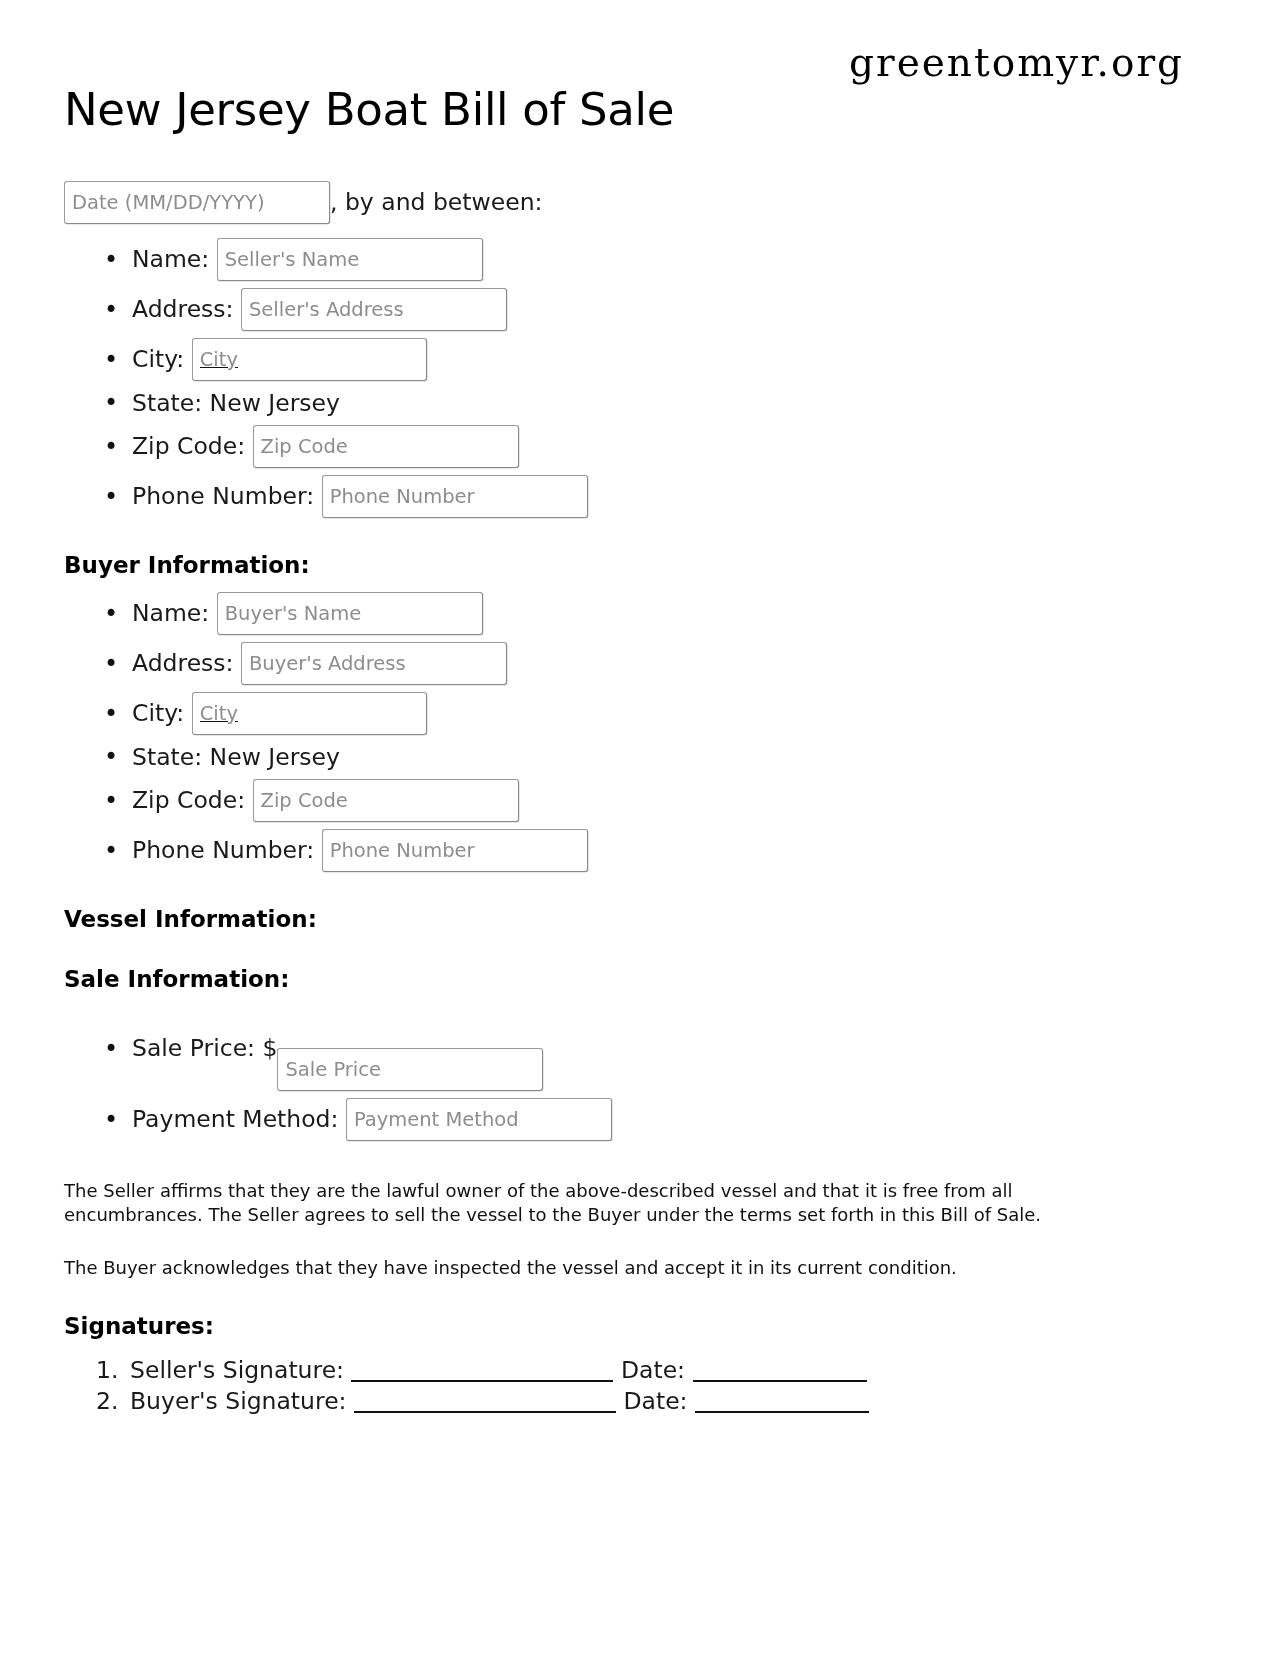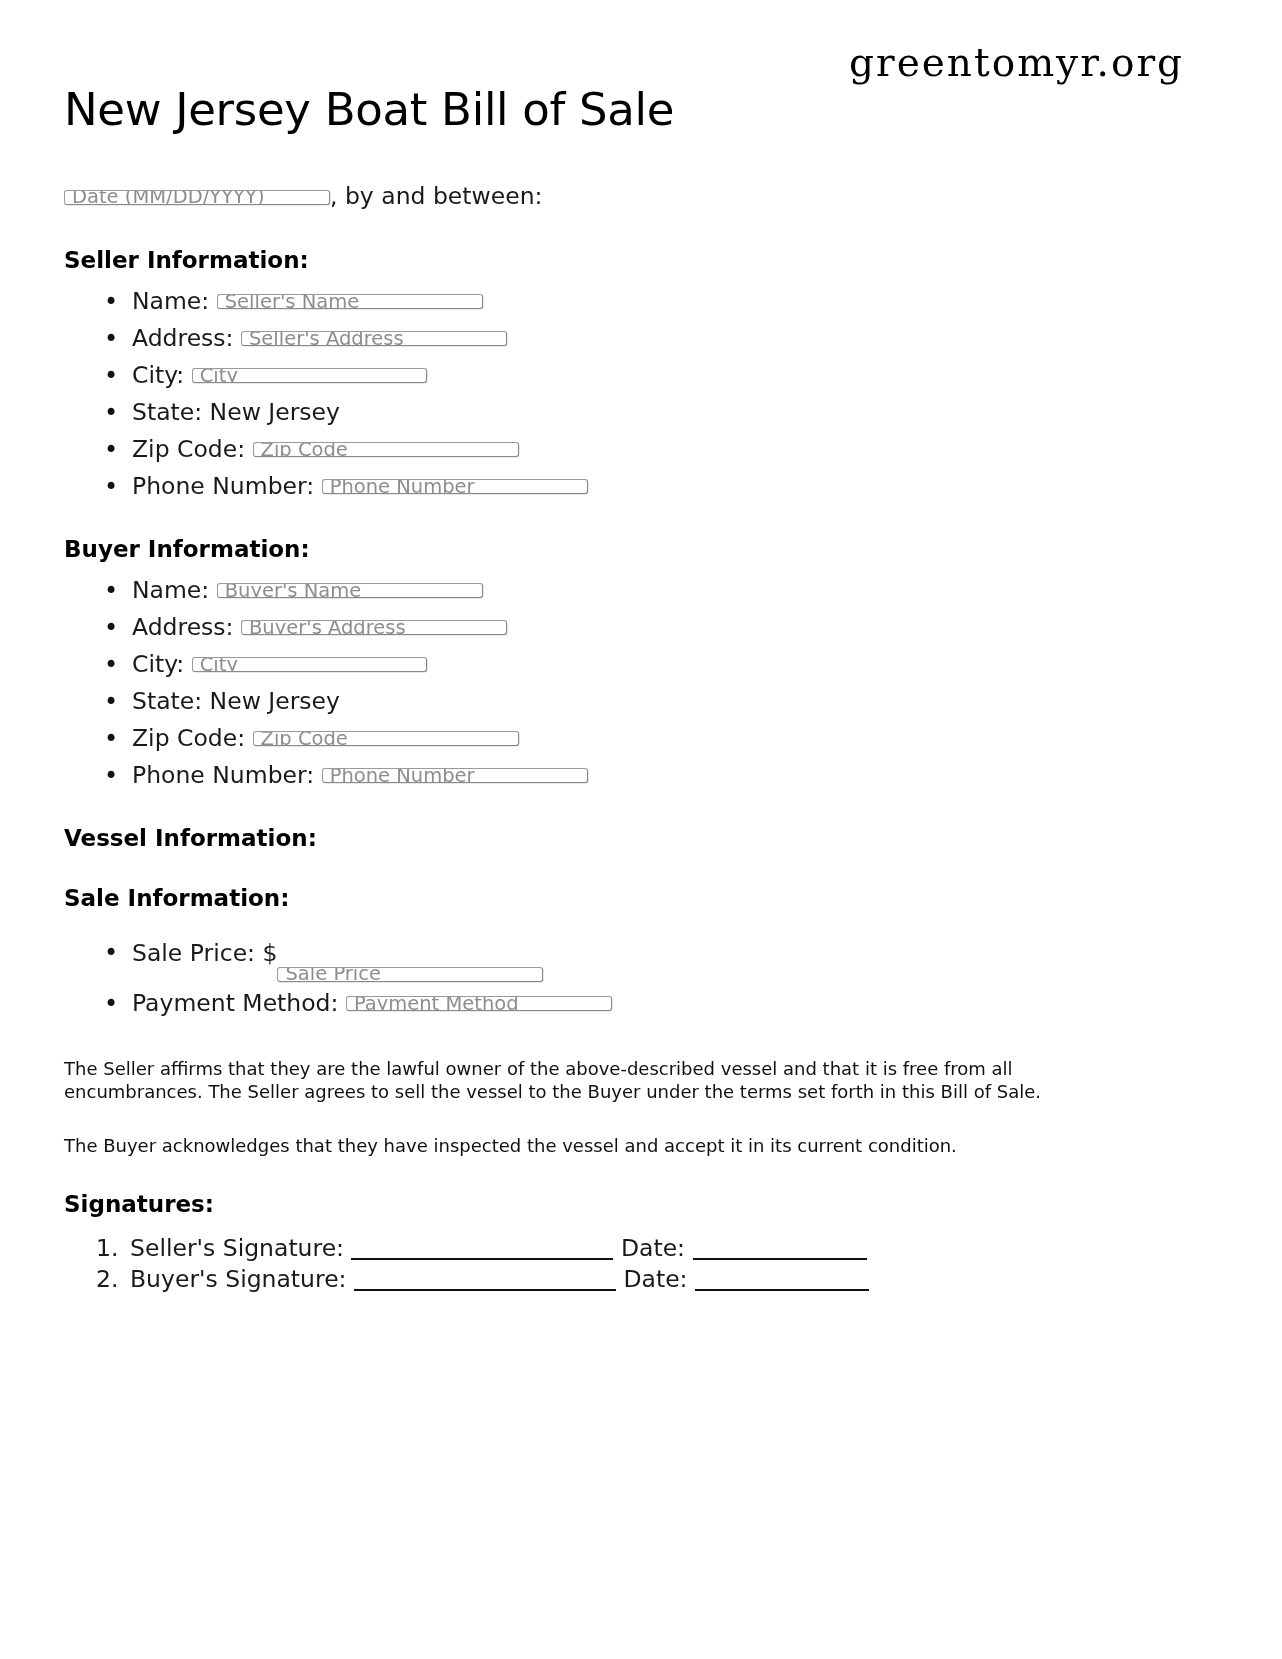--- a/index.html
+++ b/index.html
@@ -97,32 +97,32 @@
   .fld {
     font-family: "DejaVu Sans", sans-serif;
     font-size: 19.5px;
     color: #111;
     background: #ffffff;
     border: 1px solid #9a9a9a;
     border-right-color: #8a8a8a;
     border-bottom-color: #8a8a8a;
     border-radius: 3px;
     padding: 4px 7px 5px 7px;
-    height: 15px;
+    height: 43px;
     line-height: 20px;
     outline: none;
     box-shadow: 0.5px 0.5px 0 rgba(0,0,0,0.18);
     vertical-align: middle;
   }
   .fld::placeholder { color: #8d8d8d; opacity: 1; }
 
   .w-date   { width: 266px; }
   .w-name   { width: 266px; }
   .w-addr   { width: 266px; }
-  .w-city   { width: 235px; }
+  .w-city   { width: 235px; text-decoration: underline; }
   .w-zip    { width: 266px; }
   .w-phone  { width: 266px; }
   .w-make   { width: 266px; }
   .w-model  { width: 266px; }
   .w-year   { width: 266px; }
   .w-hin    { width: 266px; }
   .w-length { width: 266px; }
   .w-price  { width: 266px; margin-top: 42px; }
   .w-pay    { width: 266px; }
 
@@ -172,21 +172,20 @@
 
   <div class="watermark">greentomyr.org</div>
 
   <h1 class="doc-title">New Jersey Boat Bill of Sale</h1>
 
   <div class="intro-line">
     <input class="fld w-date" type="text" placeholder="Date (MM/DD/YYYY)" style="">
     <span class="txt">, by and between:</span>
   </div>
 
-  <div class="section-heading">Seller Information:</div>
   <ul class="field-list">
     <li>
         <span class="lbl">Name: </span>
         <input class="fld w-name" type="text" placeholder="Seller's Name" style="">
       </li>
     <li>
         <span class="lbl">Address: </span>
         <input class="fld w-addr" type="text" placeholder="Seller's Address" style="">
       </li>
     <li>

